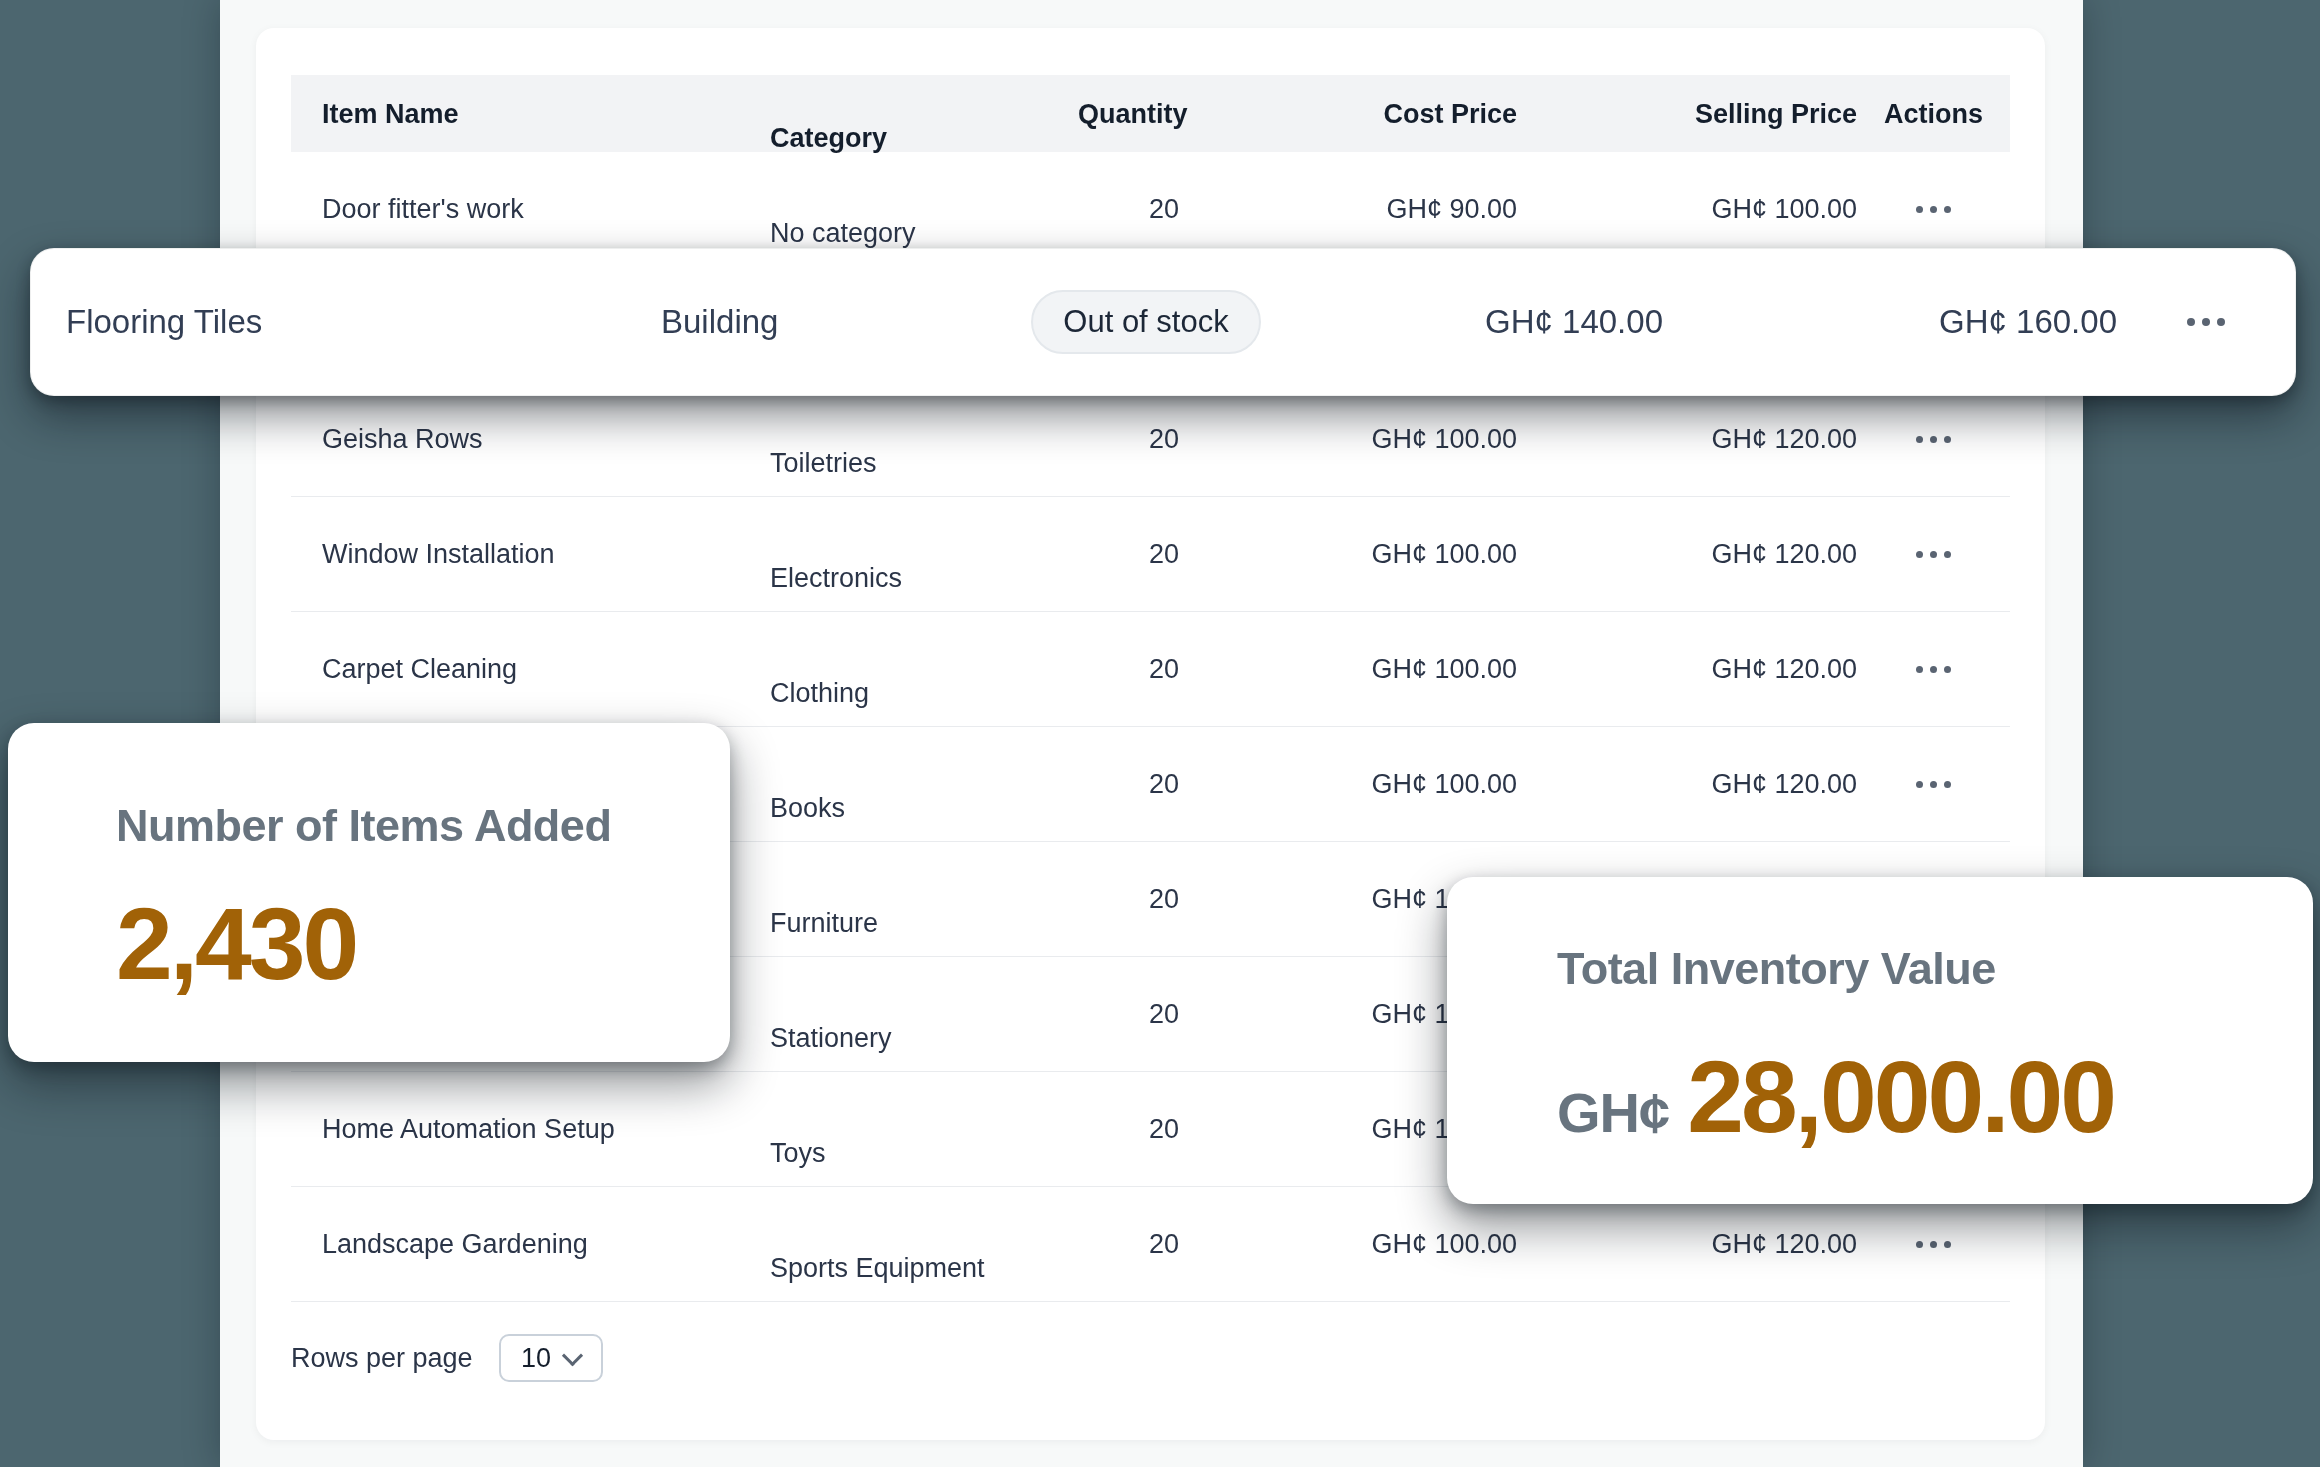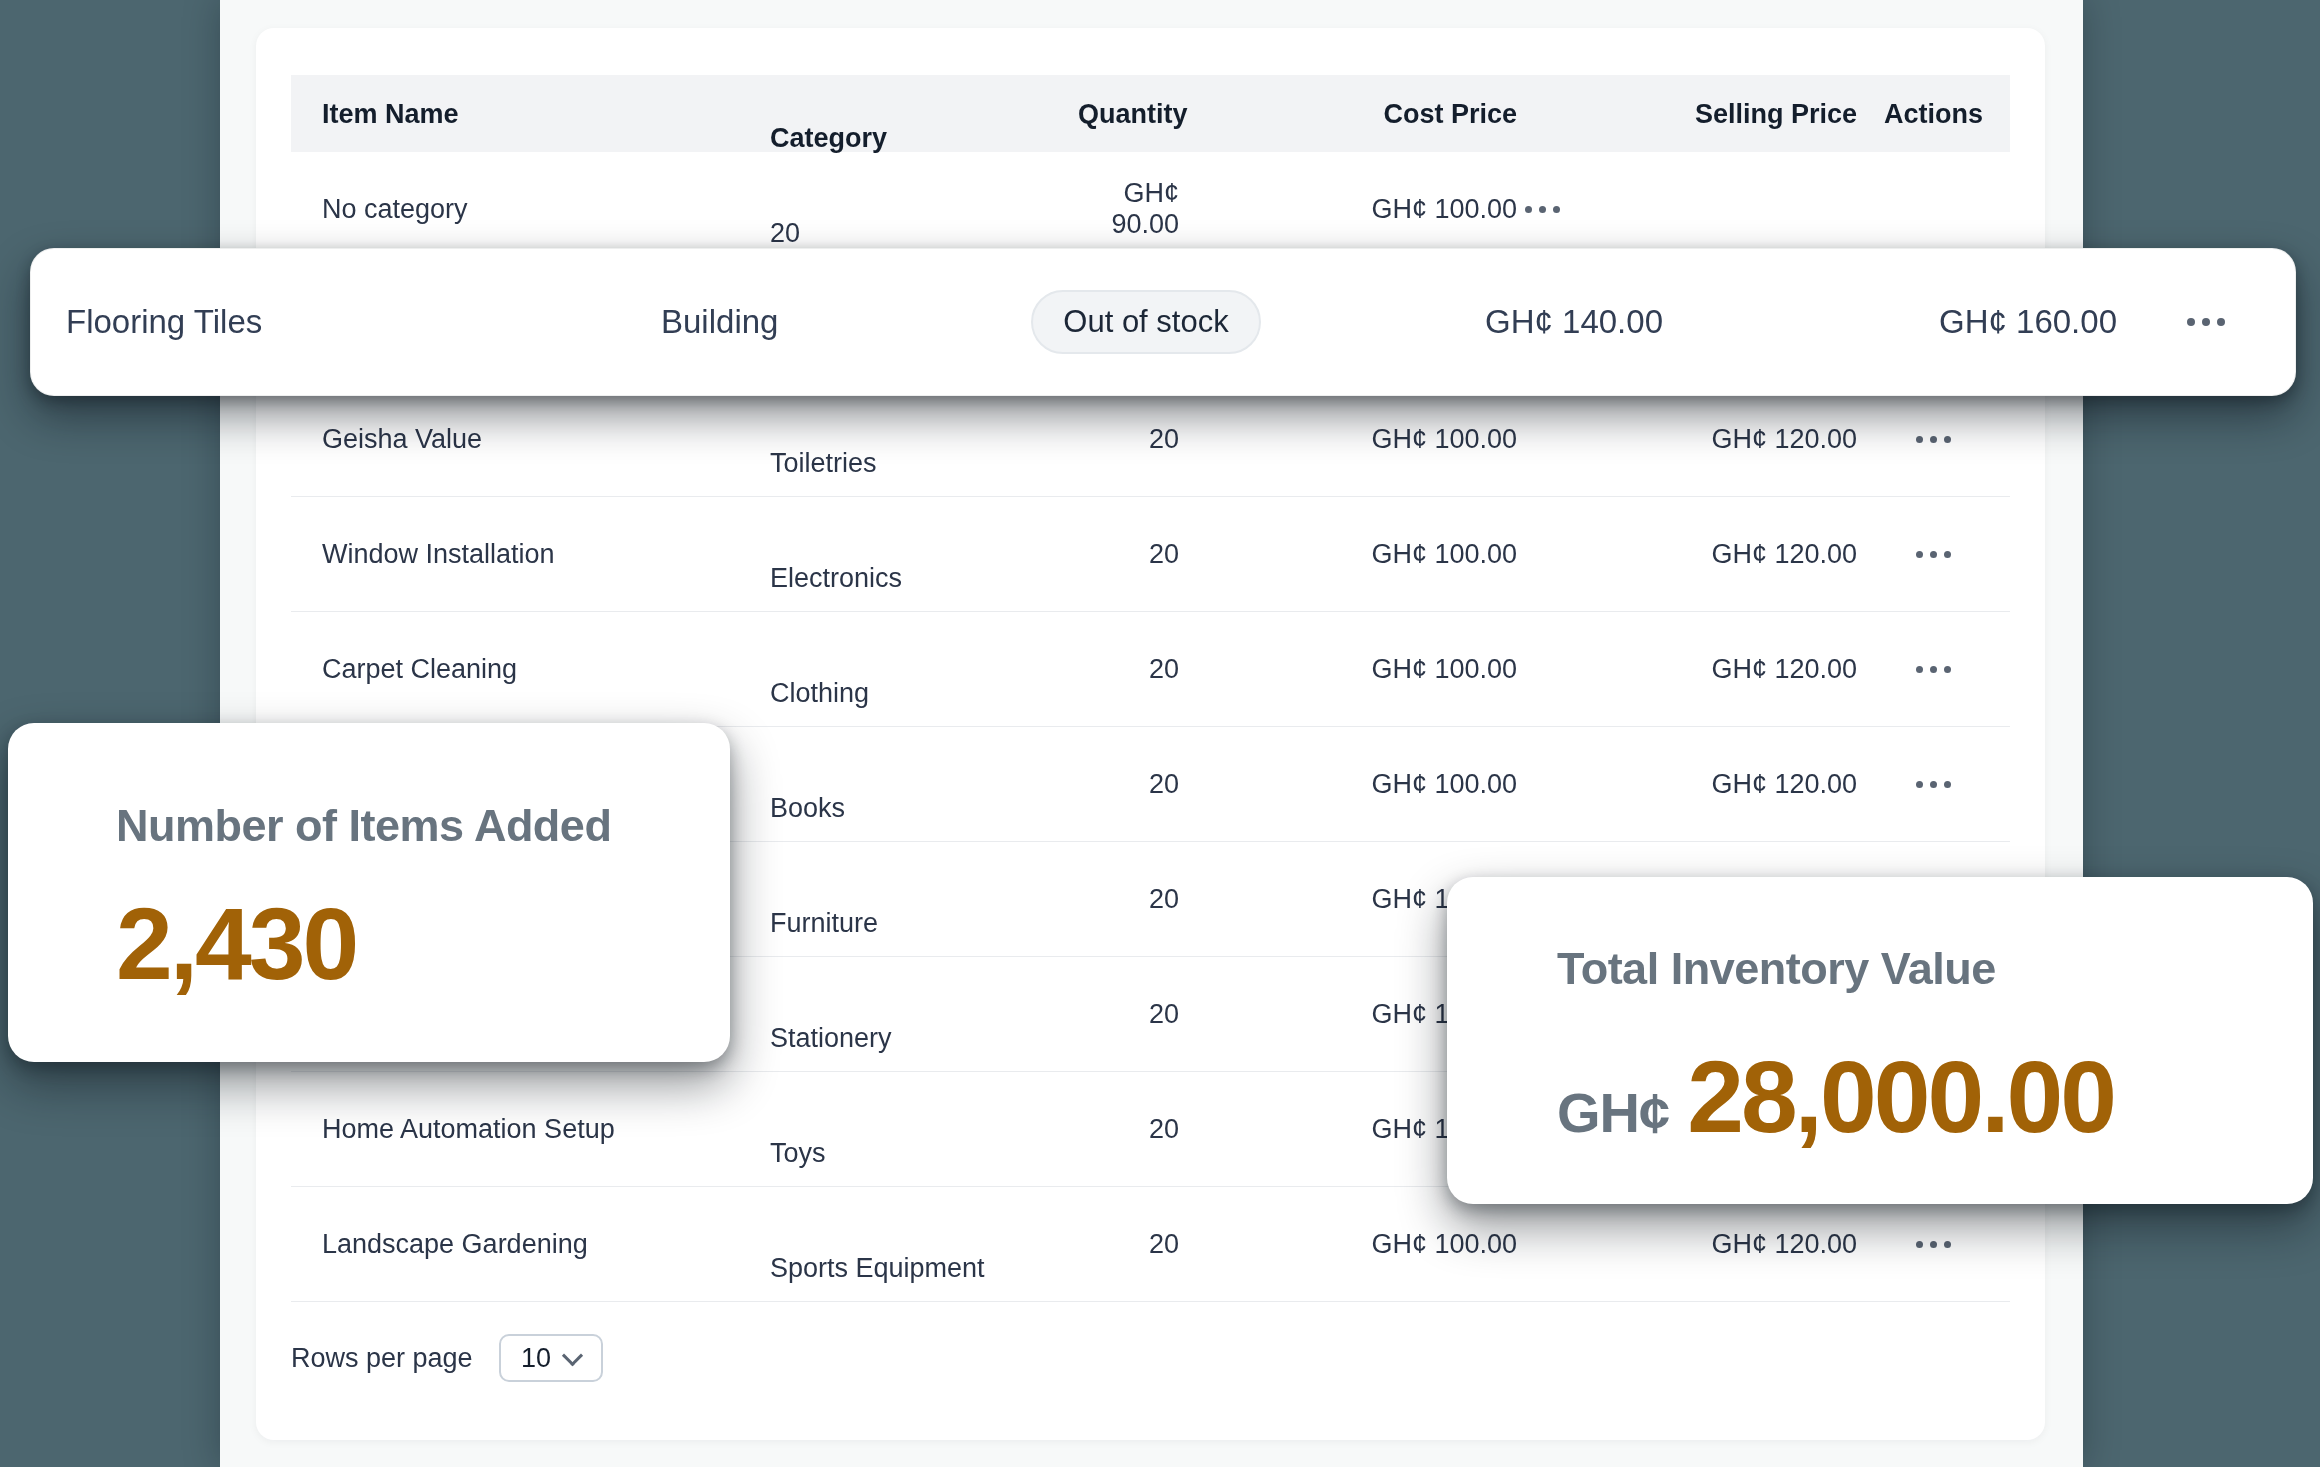--- a/index.html
+++ b/index.html
@@ -119,20 +119,21 @@
       <div class="grid-row thead" id="thead">
           <div>Item Name</div>
           <div>Category</div>
           <div>Quantity</div>
           <div>Cost Price</div>
           <div>Selling Price</div>
           <div>Actions</div>
         </div>
       <div id="rows">
           <div class="grid-row trow">
+            <div>Door fitter's work</div>
             <div>No category</div>
             <div>20</div>
             <div>GH¢ 90.00</div>
             <div>GH¢ 100.00</div>
             <div>
               <button class="dots">
                 <i></i>
                 <i></i>
                 <i></i>
               </button>
@@ -140,21 +141,21 @@
           </div>
           <div class="grid-row trow">
             <div></div>
             <div></div>
             <div></div>
             <div></div>
             <div></div>
             <div></div>
           </div>
           <div class="grid-row trow">
-            <div>Geisha Value</div>
+            <div>Geisha Rows</div>
             <div>Toiletries</div>
             <div>20</div>
             <div>GH¢ 100.00</div>
             <div>GH¢ 120.00</div>
             <div>
               <button class="dots">
                 <i></i>
                 <i></i>
                 <i></i>
               </button>

